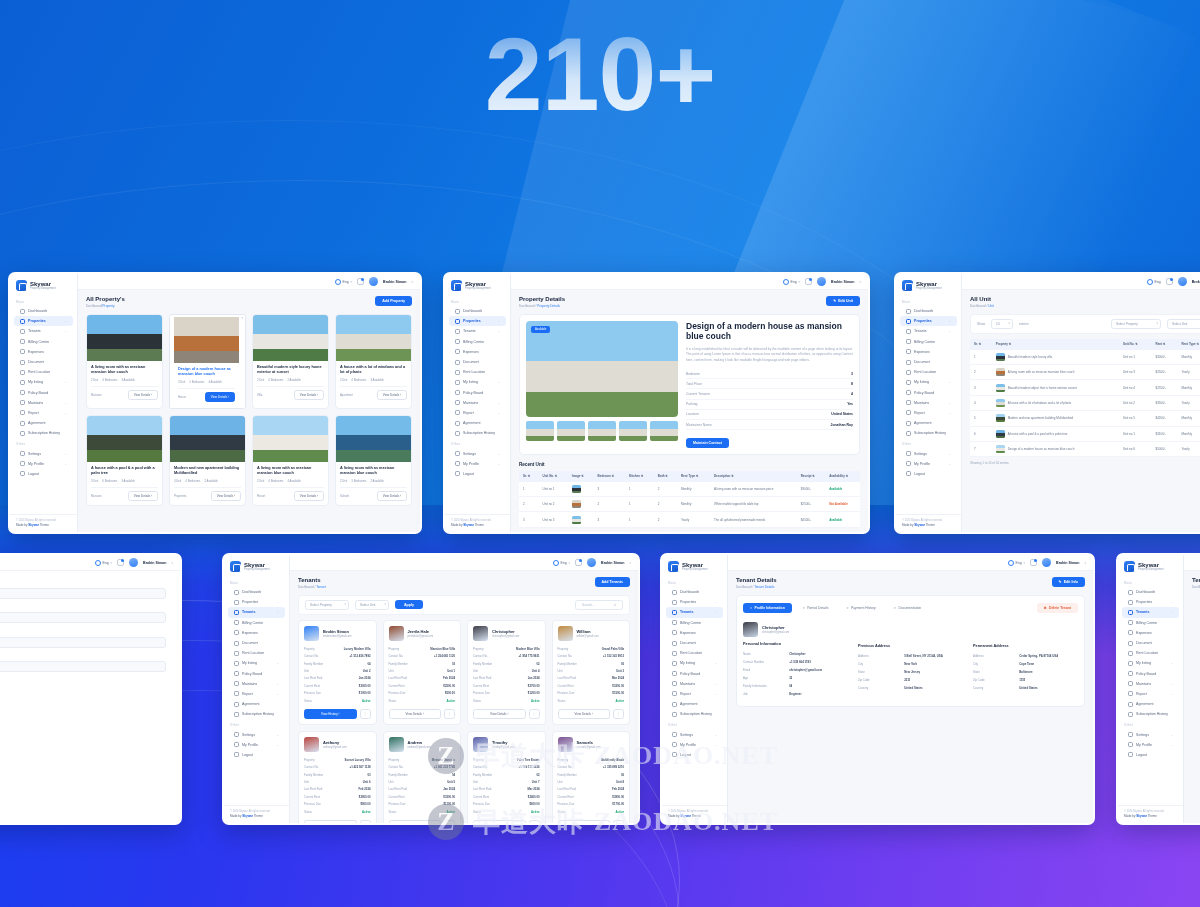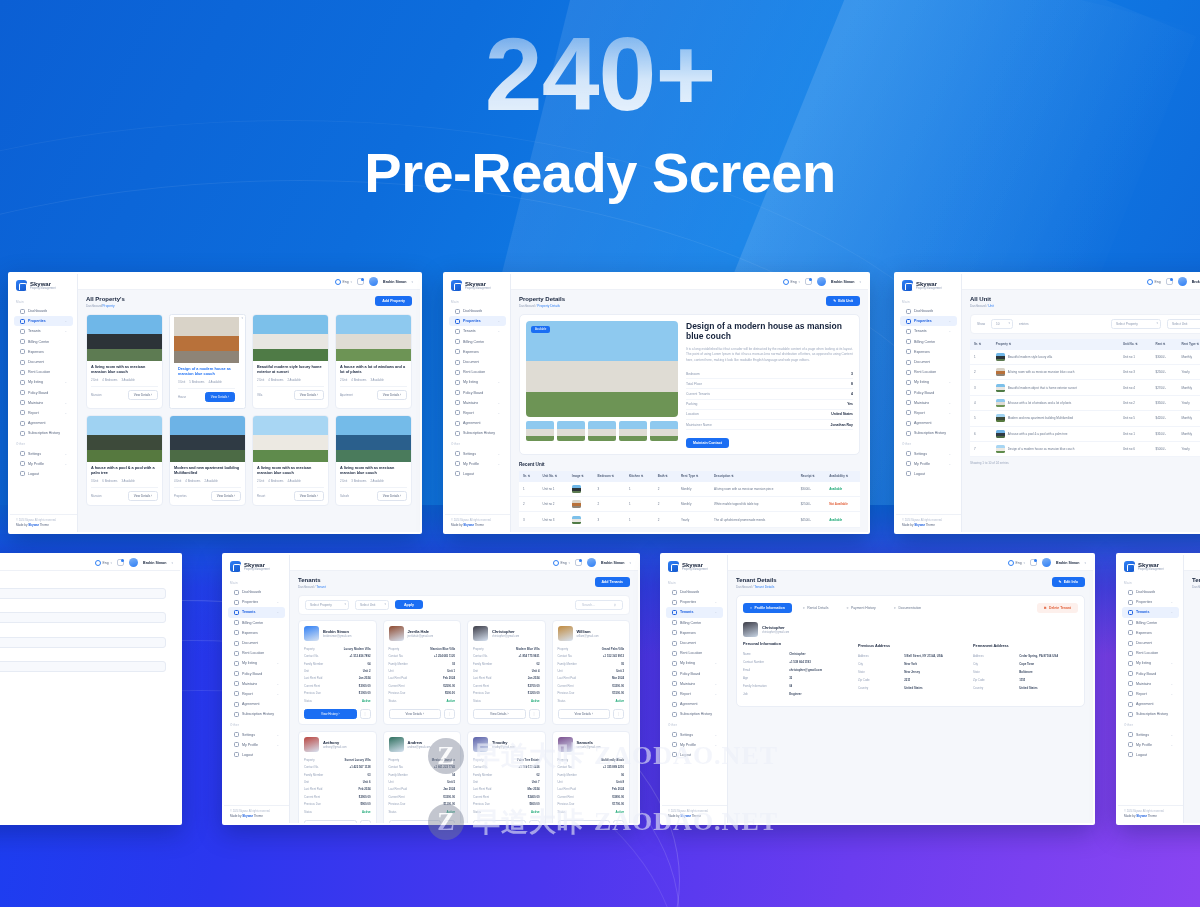--- a/index.html
+++ b/index.html
@@ -50,21 +50,21 @@
     background:linear-gradient(180deg, rgba(255,255,255,.30) 0%, rgba(255,255,255,.80) 55%, rgba(255,255,255,.92) 100%);
     -webkit-background-clip:text; background-clip:text; color:transparent;
     -webkit-text-fill-color:transparent;
   }
   .hero-sub {
     margin-top:14px; font-size:56px; font-weight:700; color:#fff; letter-spacing:-.5px;
   }
 
   
   .shot {
-    position:absolute; background:#fff; border-radius:2px; overflow:hidden; z-index:5;
+    position:absolute; background:#fff; border-radius:7px; overflow:hidden; z-index:5;
     box-shadow:0 8px 26px rgba(3,20,70,.30);
     border:2px solid rgba(255,255,255,.55);
   }
   .shot-inner { position:absolute; inset:0; display:flex; background:#f5f7fb; }
 
   
   .sb { background:#fff; border-right:1px solid #e9edf5; display:flex; flex-direction:column; flex:0 0 auto; }
   .sb-brand { display:flex; align-items:center; gap:3px; padding:6px 5px 5px 6px; }
   .sb-logo { width:11px; height:11px; border-radius:3px; background:linear-gradient(150deg,#2f7ff5,#1257cc); flex:0 0 auto; position:relative;}
   .sb-logo:after{content:"";position:absolute;left:2.5px;top:2.5px;width:6px;height:6px;border:1.2px solid #fff;border-radius:2px 2px 0 0;border-bottom:none;}
@@ -195,22 +195,21 @@
   <div class="bg-sheen"></div>
   <div class="bg-sheen2"></div>
   <div class="bg-bottom"></div>
   <div class="bg-bottom-fade"></div>
   <div class="wave w1"></div>
   <div class="wave w2"></div>
   <div class="wave w3"></div>
 </div>
 
 <div class="hero">
-  <div class="hero-num">240+</div>
-  <div class="hero-sub">Pre-Ready Screen</div>
+  <div class="hero-num">210+</div>
 </div>
 
 <div class="shot" id="shot1" style="left:8px; top:272px; width:414px; height:262px;">
   <div class="shot-inner">
     <div class="sb" style="width:68px;">
       <div class="sb-brand">
         <div class="sb-logo"></div>
         <div>
           <div class="sb-name">Skywar</div>
           <div class="sb-tag">Property Management</div>

